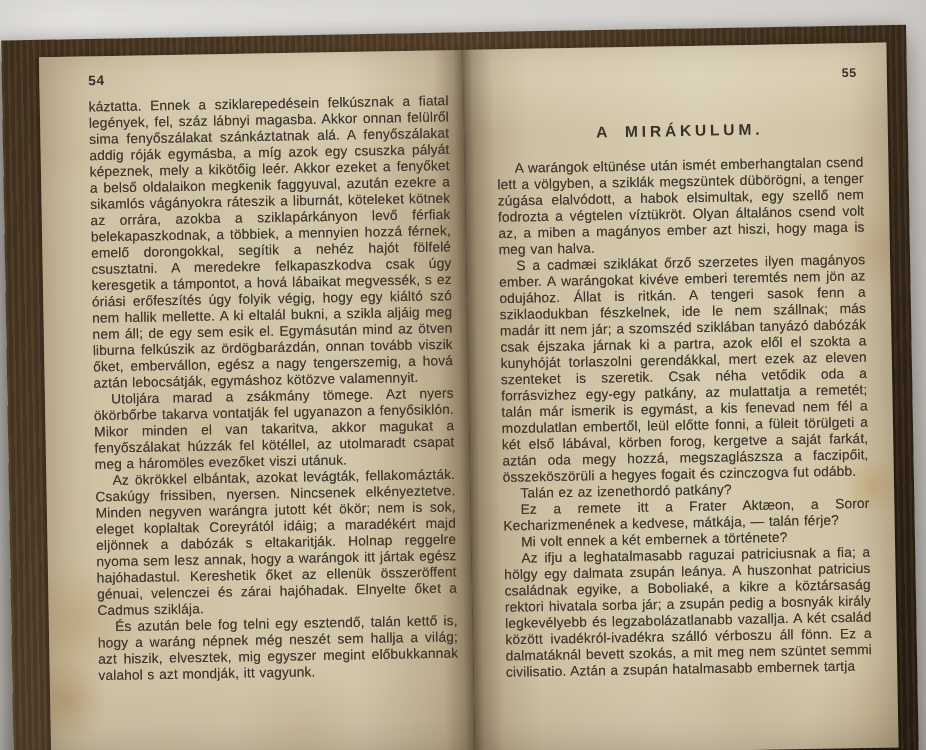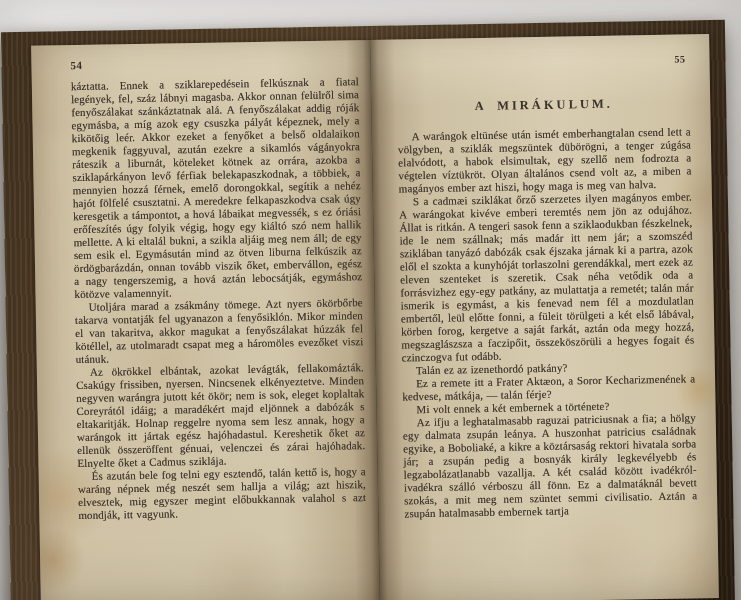--- a/index.html
+++ b/index.html
@@ -1,19 +1,19 @@
 <!DOCTYPE html>
 <html><head>
 <meta charset="utf-8">
 <style>
   html,body{margin:0;padding:0;background:#b9b7b3;}
   .scene{
     position:relative;width:741px;height:600px;overflow:hidden;
     background:linear-gradient(155deg,#f0efed 0%,#e3e1de 30%,#d5d3cf 60%,#c6c4c0 100%);
-    font-family:Liberation Serif, serif;
+    font-family:Liberation Sans, sans-serif;
   }
   .scene::after{
     content:"";position:absolute;inset:0;pointer-events:none;
     box-shadow:inset 0 0 60px rgba(40,35,28,0.18);
   }
   .book{
     position:absolute;left:6px;top:26px;width:724px;height:590px;
     transform:rotate(-1deg);transform-origin:50% 50%;
     padding:14px 16px 12px 30px;box-sizing:border-box;
     background:

